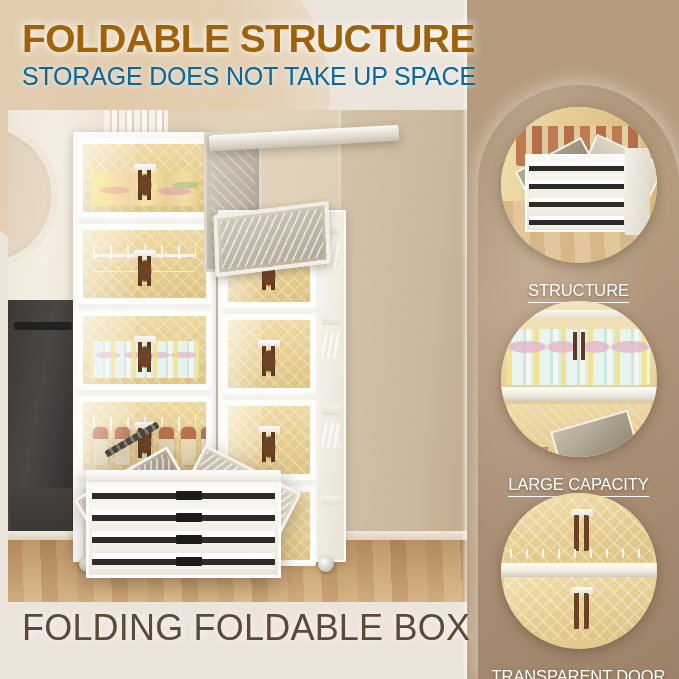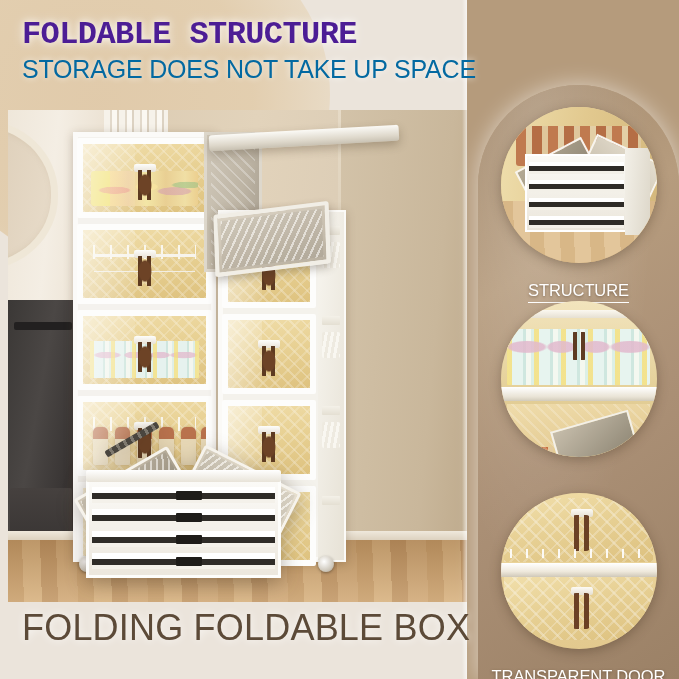--- a/index.html
+++ b/index.html
@@ -15,24 +15,23 @@
   .title-blob {
     position:absolute; left:-70px; top:-86px; width:400px; height:360px;
     border-radius:50%;
     background:radial-gradient(circle at 42% 52%, #e0c9a8 0%, #e2cdad 52%, #e8dac4 78%, rgba(236,229,221,0) 100%);
     opacity:.95;
   }
 
   
   .hdr { position:absolute; left:22px; top:19px; z-index:8; }
   .hdr h1 {
-    font-size:32px; font-weight:bold; letter-spacing:-0.6px;
-    color:#4c1d95; line-height:1.0;
+    font-size:39px; font-weight:bold; letter-spacing:-0.6px;
+    color:#a16207; line-height:1.0;
     text-shadow:0 0 7px rgba(255,255,255,.85), 0 0 14px rgba(255,255,255,.6);
-    font-family:Liberation Mono, monospace;
   }
   .hdr h2 {
     font-size:25px; font-weight:normal; letter-spacing:-0.2px;
     color:#0369a1; line-height:1.1; margin-top:5px;
     text-shadow:0 0 6px rgba(255,255,255,.8);
   }
   .footer-title {
     position:absolute; left:22px; top:607px; z-index:8;
     font-size:36px; font-weight:normal; letter-spacing:0.2px; color:#5c4a38;
     text-shadow:0 0 8px rgba(255,255,255,.9);
@@ -639,20 +638,23 @@
           <div class="frame-top"></div>
           <div class="cartons"></div>
           <div class="hnd"></div>
           <div class="shelfbar"></div>
           <div class="lowerbay">
             <div class="boxes"></div>
           </div>
           <div class="fold-in"></div>
         </div>
       </div>
+      <div class="caplabel l2">
+        <u>LARGE CAPACITY</u>
+      </div>
 
       <div class="circ c3">
         <div class="s3">
           <div class="door top"></div>
           <div class="dclip" style="top:10%"></div>
           <div class="dhandle" style="top:14%"></div>
           <div class="hookrow"></div>
           <div class="midbar"></div>
           <div class="door bot"></div>
           <div class="dclip" style="top:60%"></div>

